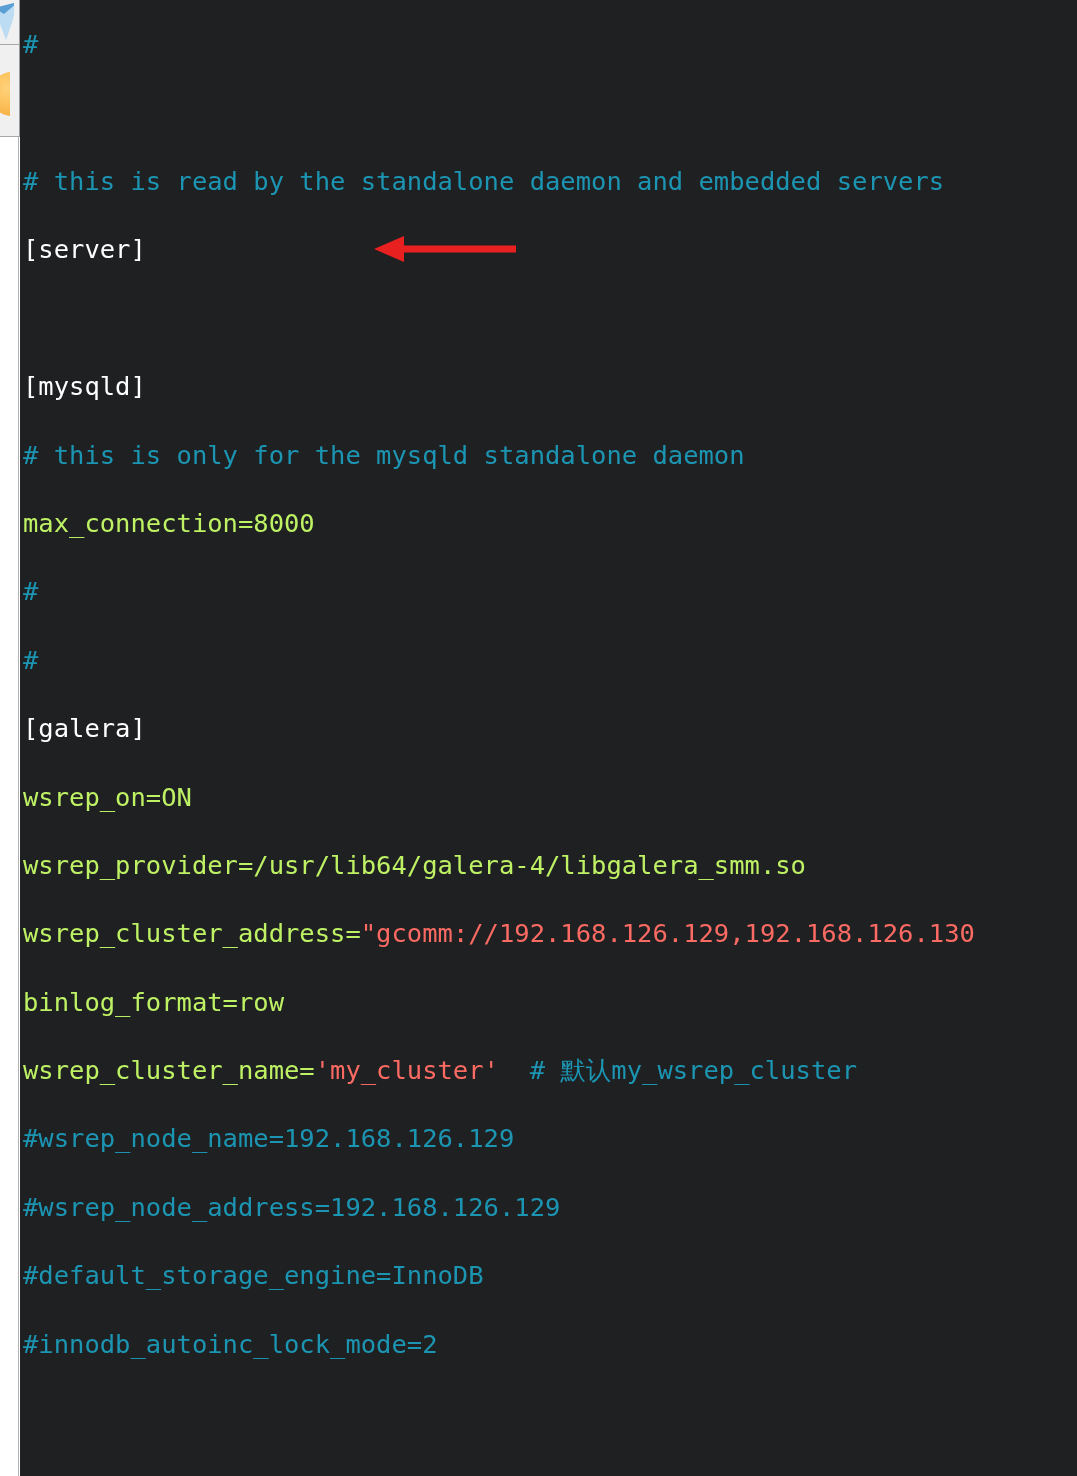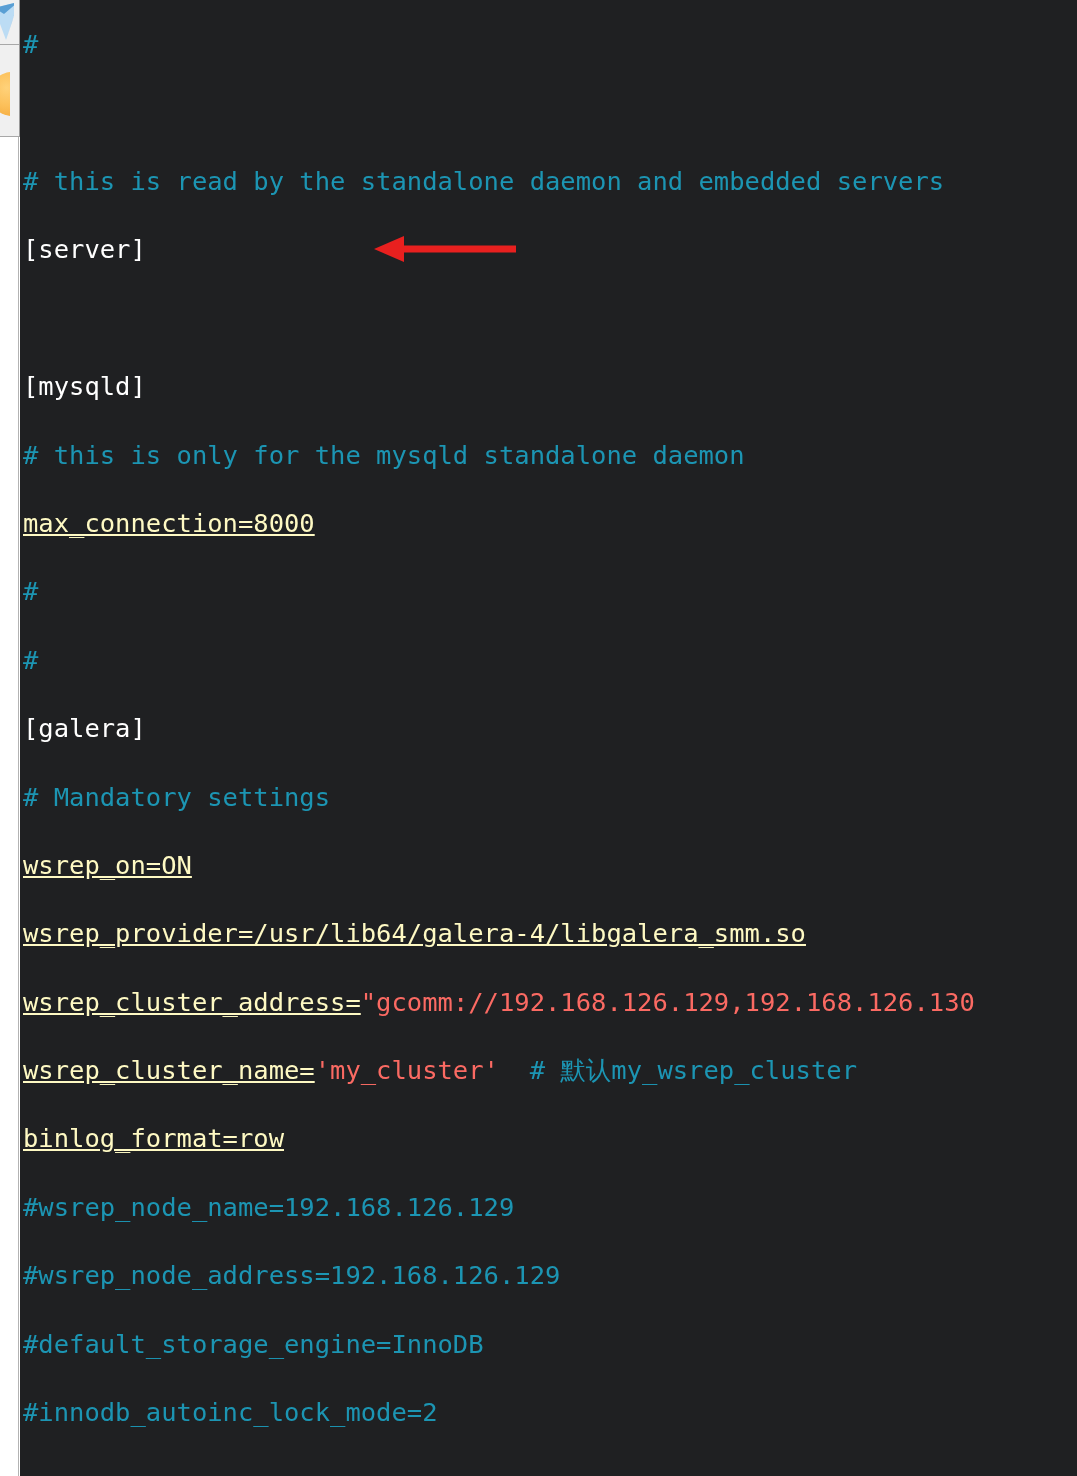--- a/index.html
+++ b/index.html
@@ -98,21 +98,21 @@
     white-space: pre;
     font-family: "DejaVu Sans Mono", "Liberation Mono", monospace;
     font-size: 25.5px;
     line-height: 34.2px;
     letter-spacing: 0px;
     color: #d7d7d7;
   }
   .ln { display: block; height: 34.2px; }
   .cm   { color: #1c95b3; }   
   .sec  { color: #ffffff; }   
-  .key  { color: #fef9c3; text-decoration: underline; }   
+  .key  { color: #bef264; }   
   .str  { color: #fb6a63; }
 
   
   #annotation-arrow {
     position: absolute;
     left: 352px;
     top: 236px;
     width: 146px;
     height: 26px;
     pointer-events: none;
@@ -145,26 +145,25 @@
 <span class="ln"><span> </span></span>
 <span class="ln"><span class="cm"># this is read by the standalone daemon and embedded servers</span></span>
 <span class="ln"><span class="sec">[server]</span></span>
 <span class="ln"><span> </span></span>
 <span class="ln"><span class="sec">[mysqld]</span></span>
 <span class="ln"><span class="cm"># this is only for the mysqld standalone daemon</span></span>
 <span class="ln"><span class="key">max_connection=8000</span></span>
 <span class="ln"><span class="cm">#</span></span>
 <span class="ln"><span class="cm">#</span></span>
 <span class="ln"><span class="sec">[galera]</span></span>
-<span class="ln"><span class="cm"># Mandatory settings</span></span>
 <span class="ln"><span class="key">wsrep_on=ON</span></span>
 <span class="ln"><span class="key">wsrep_provider=/usr/lib64/galera-4/libgalera_smm.so</span></span>
 <span class="ln"><span class="key">wsrep_cluster_address=</span><span class="str">"gcomm://192.168.126.129,192.168.126.130</span></span>
+<span class="ln"><span class="key">binlog_format=row</span></span>
 <span class="ln"><span class="key">wsrep_cluster_name=</span><span class="str">'my_cluster'</span><span class="cm">  # 默认my_wsrep_cluster</span></span>
-<span class="ln"><span class="key">binlog_format=row</span></span>
 <span class="ln"><span class="cm">#wsrep_node_name=192.168.126.129</span></span>
 <span class="ln"><span class="cm">#wsrep_node_address=192.168.126.129</span></span>
 <span class="ln"><span class="cm">#default_storage_engine=InnoDB</span></span>
 <span class="ln"><span class="cm">#innodb_autoinc_lock_mode=2</span></span>
 
 
 
 
 
 

